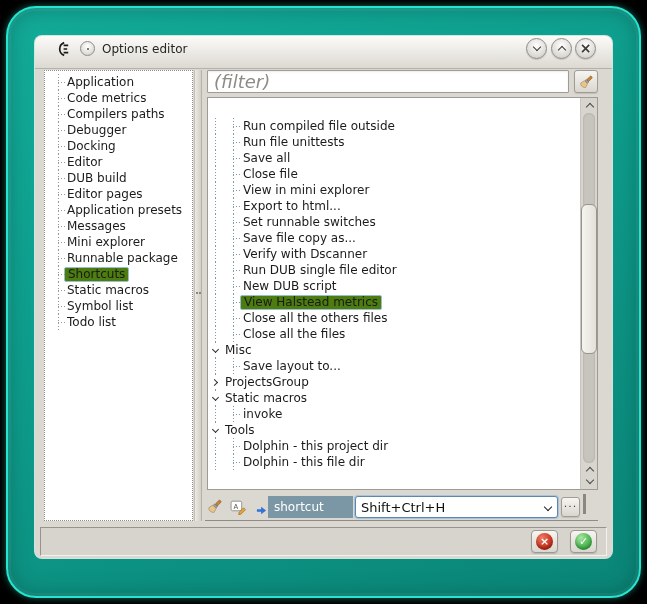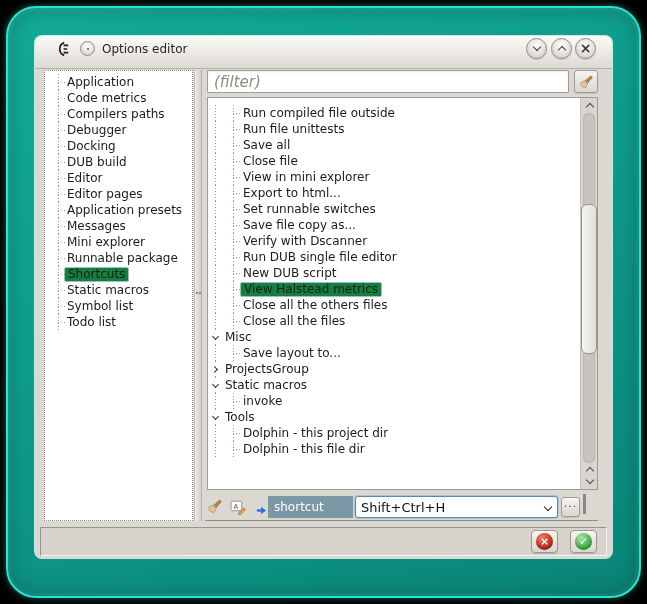--- a/index.html
+++ b/index.html
@@ -37,39 +37,39 @@
 
   
   .sidebar{position:absolute;left:9px;top:34px;width:149px;height:451px;background:#fff;
     border:1px dotted #8f8d86;padding-top:3px;overflow:hidden;}
   .srow{position:relative;height:16px;display:flex;align-items:center;cursor:default;}
   .srow .vg{position:absolute;left:13px;top:0;bottom:0;width:1px;
     background:repeating-linear-gradient(to bottom,#979797 0 1px,transparent 1px 3px);}
   .srow .stub{position:absolute;left:13px;top:8px;width:7px;height:1px;
     background:repeating-linear-gradient(to right,#979797 0 1px,transparent 1px 3px);}
   .slabel{margin-left:22px;font-size:12px;color:#1b1b1b;white-space:nowrap;line-height:13px;}
-  .sel{background:#15803d;border:1px solid #99bed3;border-radius:2px;padding:0 3px;margin-left:19px;}
+  .sel{background:#4d7c0f;border:1px solid #99bed3;border-radius:2px;padding:0 3px;margin-left:19px;}
 
   
   .splitter{position:absolute;left:159px;top:34px;width:8px;height:451px;
     background:linear-gradient(90deg,#eceae4,#d2cfc8);border-left:1px solid #c2bfb8;border-right:1px solid #b5b2aa;}
   .splitter .grip{position:absolute;left:1px;top:222px;width:5px;height:3px;}
   .splitter .grip::before{content:"";position:absolute;left:0;top:0;width:2px;height:2px;background:#8a887f;box-shadow:3px 0 0 #8a887f;}
 
   
   .filter-input{position:absolute;left:172px;top:34px;width:362px;height:23px;border:1px solid #9e9c95;border-radius:1px;
-    background:#fff;font-size:15px;font-style:italic;color:#555;padding:8px 6px;outline:none;box-shadow:inset 0 1px 2px rgba(0,0,0,.08);}
+    background:#fff;font-size:18px;font-style:italic;color:#555;padding:8px 6px;outline:none;box-shadow:inset 0 1px 2px rgba(0,0,0,.08);}
   .filter-input::placeholder{color:#8d8b85;font-style:italic;}
   .sqbtn{border:1px solid #9e9c95;border-radius:3px;background:linear-gradient(#f7f5f1,#d9d6cf);
     display:flex;align-items:center;justify-content:center;box-shadow:0 1px 1px rgba(0,0,0,.12);}
   .brush-btn{position:absolute;left:539px;top:34px;width:24px;height:23px;}
 
   
   .treepanel{position:absolute;left:172px;top:61px;width:391px;height:393px;background:#fff;border:1px solid #9d9b94;overflow:hidden;}
-  .treerows{position:absolute;left:0;top:0;right:17px;bottom:0;padding-top:7px;overflow:hidden;}
+  .treerows{position:absolute;left:0;top:0;right:17px;bottom:0;padding-top:20px;overflow:hidden;}
   .trow{position:relative;height:16px;display:flex;align-items:center;cursor:default;}
   .trow .vg0{position:absolute;left:7px;top:0;bottom:0;width:1px;
     background:repeating-linear-gradient(to bottom,#7f99ad 0 1px,transparent 1px 3px);}
   .trow .vg1{position:absolute;left:25px;top:0;bottom:0;width:1px;
     background:repeating-linear-gradient(to bottom,#7f99ad 0 1px,transparent 1px 3px);}
   .trow .stub1{position:absolute;left:25px;top:8px;width:9px;height:1px;
     background:repeating-linear-gradient(to right,#7f99ad 0 1px,transparent 1px 3px);}
   .chevbox{position:absolute;left:1px;top:3px;width:13px;height:10px;background:#fff;display:flex;align-items:center;justify-content:center;}
   .tchev{width:5px;height:5px;border-right:1.3px solid #2e2e2e;border-bottom:1.3px solid #2e2e2e;}
   .tchev.exp{transform:rotate(45deg);margin-top:-2px;}
@@ -178,26 +178,26 @@
           <span class="slabel">Debugger</span>
         </div>
         <div class="srow">
           <span class="vg"></span>
           <span class="stub"></span>
           <span class="slabel">Docking</span>
         </div>
         <div class="srow">
           <span class="vg"></span>
           <span class="stub"></span>
+          <span class="slabel">Editor</span>
+        </div>
+        <div class="srow">
+          <span class="vg"></span>
+          <span class="stub"></span>
           <span class="slabel">DUB build</span>
-        </div>
-        <div class="srow">
-          <span class="vg"></span>
-          <span class="stub"></span>
-          <span class="slabel">Editor</span>
         </div>
         <div class="srow">
           <span class="vg"></span>
           <span class="stub"></span>
           <span class="slabel">Editor pages</span>
         </div>
         <div class="srow">
           <span class="vg"></span>
           <span class="stub"></span>
           <span class="slabel">Application presets</span>

